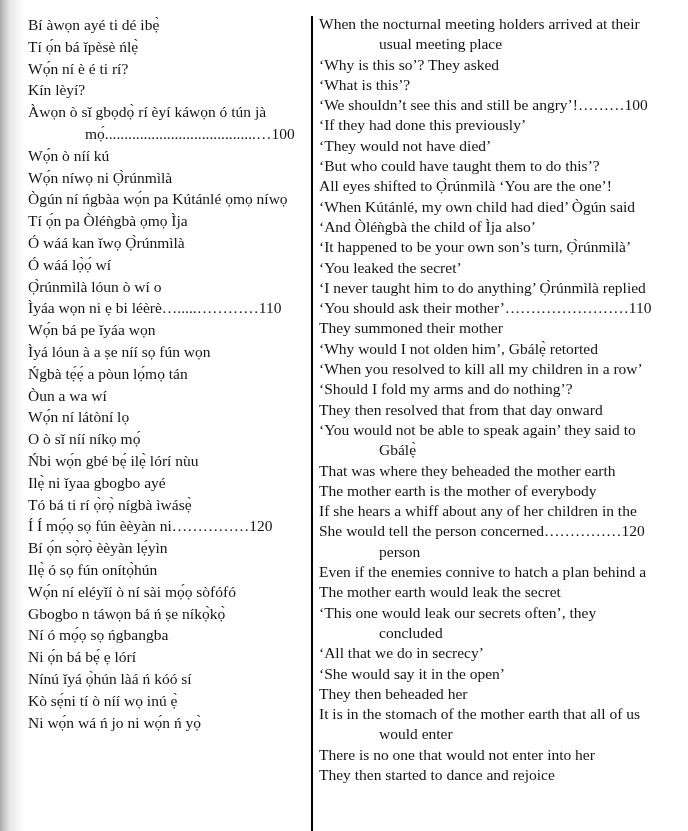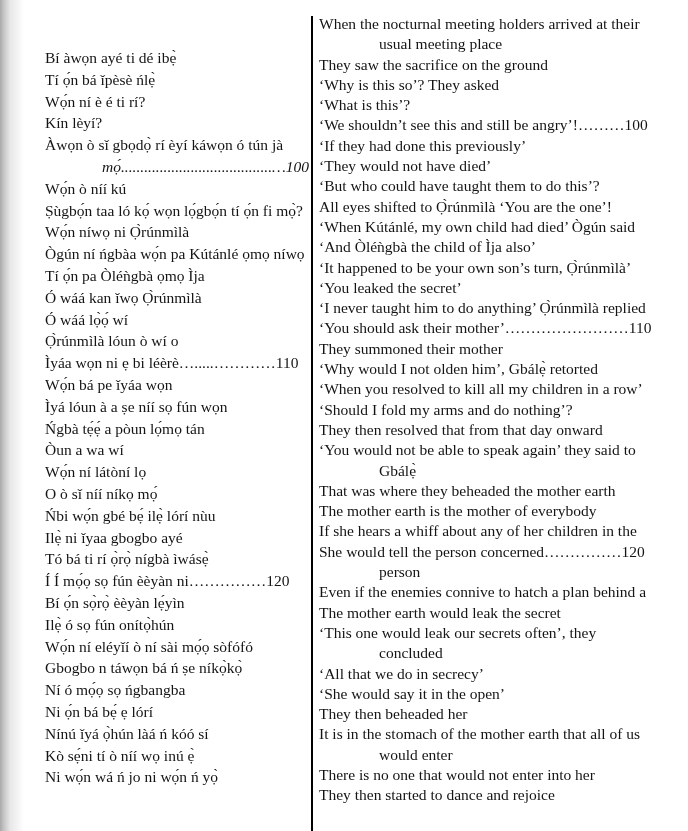--- a/index.html
+++ b/index.html
@@ -20,59 +20,57 @@
     left: 0; top: 0;
     width: 24px; height: 831px;
     background: linear-gradient(90deg, #a9a9a9 0px, #c6c6c6 4px, #e7e7e7 10px, #ffffff 24px);
   }
   .column {
     position: absolute;
     top: 14px;
     font-size: 15.5px;
   }
   .col-left {
-    left: 45px;
+    left: 28px;
     width: 286px;
     line-height: 21.8px;
-    margin-top: 33px;
   }
   .col-right {
     left: 319px;
     width: 366px;
     line-height: 20.3px;
     font-family: Liberation Serif, serif;
   }
   .divider {
     position: absolute;
     left: 311px;
     top: 16px;
     width: 2px;
     height: 815px;
     background: #000000;
   }
   .line {
     white-space: nowrap;
   }
-  .col-left .indent { padding-left: 57px; font-style: italic; }
+  .col-left .indent { padding-left: 57px; }
   .col-right .indent { padding-left: 60px; }
 </style>
 </head>
 <body>
 
 <div class="scan-edge"></div>
 
 <div class="column col-left">
     <div class="line">Bí àwọn ayé ti dé ibẹ̀</div>
     <div class="line">Tí ọ́n bá ǐpèsè ńlẹ̀</div>
     <div class="line">Wọ́n ní è é ti rí?</div>
     <div class="line">Kín lèyí?</div>
     <div class="line">Àwọn ò sǐ gbọdọ̀ rí èyí káwọn ó tún jà</div>
     <div class="line indent">mọ́.......................................…100</div>
     <div class="line">Wọ́n ò níí kú</div>
-    <div class="line">Ṣùgbọ́n taa ló kọ́ wọn lọ́gbọ́n tí ọ́n fi mọ̀?</div>
     <div class="line">Wọ́n níwọ ni Ọ̀rúnmìlà</div>
     <div class="line">Ògún ní ńgbàa wọ́n pa Kútánlé ọmọ níwọ</div>
     <div class="line">Tí ọ́n pa Òléǹgbà ọmọ Ìja</div>
     <div class="line">Ó wáá kan ǐwọ Ọ̀rúnmìlà</div>
     <div class="line">Ó wáá lọ̀ọ́ wí</div>
     <div class="line">Ọ̀rúnmìlà lóun ò wí o</div>
     <div class="line">Ìyáa wọn ni ẹ bi léèrè….....…………110</div>
     <div class="line">Wọ́n bá pe ǐyáa wọn</div>
     <div class="line">Ìyá lóun à a ṣe níí sọ fún wọn</div>
     <div class="line">Ńgbà tẹ́ẹ́ a pòun lọ́mọ tán</div>
@@ -92,21 +90,20 @@
     <div class="line">Nínú ǐyá ọ̀hún làá ń kóó sí</div>
     <div class="line">Kò sẹ́ni tí ò níí wọ inú ẹ̀</div>
     <div class="line">Ni wọ́n wá ń jo ni wọ́n ń yọ̀</div>
   </div>
 
 <div class="divider"></div>
 
 <div class="column col-right">
     <div class="line">When the nocturnal meeting holders arrived at their</div>
     <div class="line indent">usual meeting place</div>
-    <div class="line">They saw the sacrifice on the ground</div>
     <div class="line">‘Why is this so’? They asked</div>
     <div class="line">‘What is this’?</div>
     <div class="line">‘We shouldn’t see this and still be angry’!………100</div>
     <div class="line">‘If they had done this previously’</div>
     <div class="line">‘They would not have died’</div>
     <div class="line">‘But who could have taught them to do this’?</div>
     <div class="line">All eyes shifted to Ọ̀rúnmìlà ‘You are the one’!</div>
     <div class="line">‘When Kútánlé, my own child had died’ Ògún said</div>
     <div class="line">‘And Òléǹgbà the child of Ìja also’</div>
     <div class="line">‘It happened to be your own son’s turn, Ọ̀rúnmìlà’</div>

